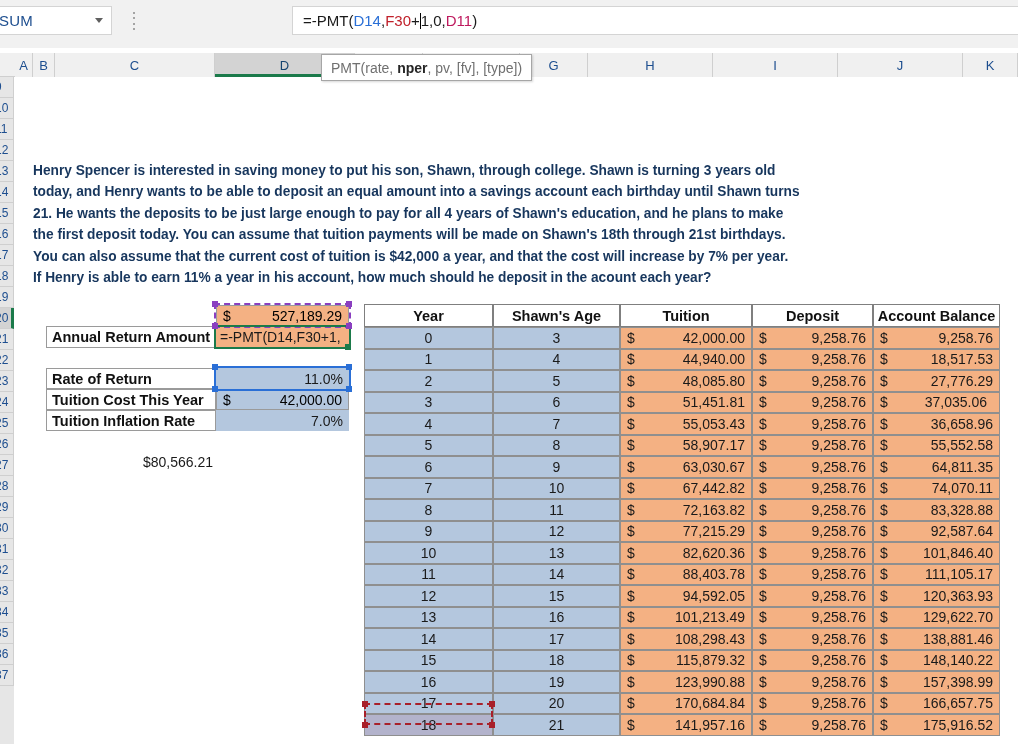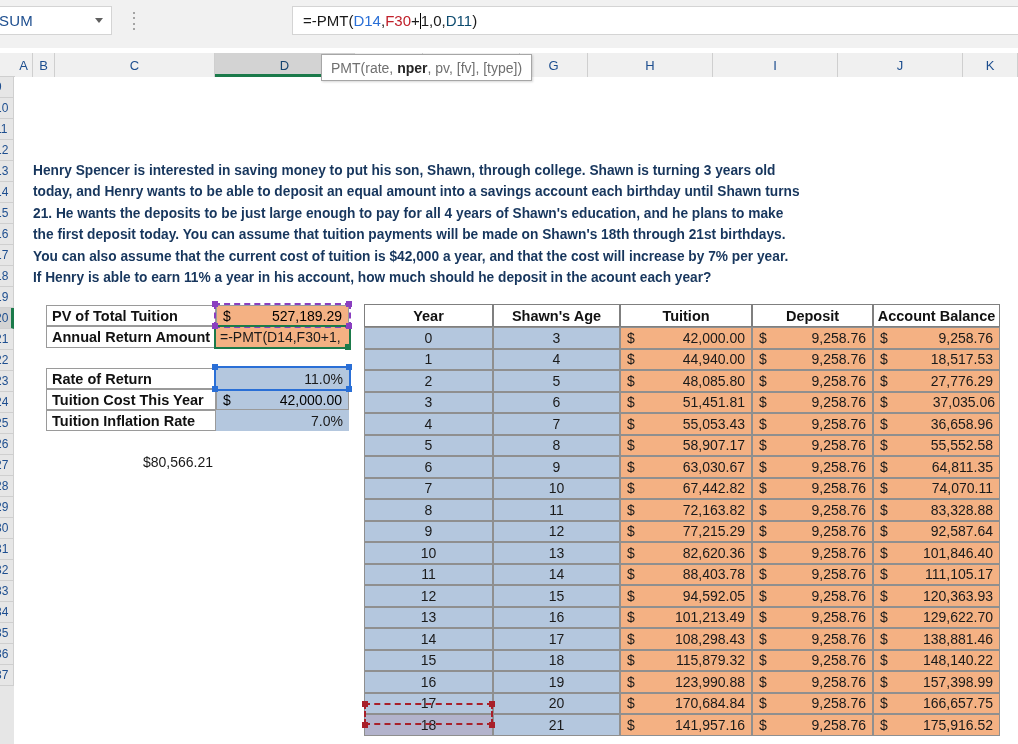--- a/index.html
+++ b/index.html
@@ -73,21 +73,21 @@
     background: #ffffff;
     border: 1px solid #d4d4d4;
     display: flex; align-items: center;
     padding-left: 10px;
     font-size: 15px;
     white-space: pre;
   }
   .tok-plain { color: #1a1a1a; }
   .tok-blue { color: #2a6fd6; }
   .tok-red { color: #c0202a; }
-  .tok-purple { color: #0c4a6e; }
+  .tok-purple { color: #be185d; }
   .caret {
     display: inline-block;
     width: 1px; height: 16px;
     background: #000000;
     vertical-align: -3px;
     margin: 0 0px;
   }
 
   
   .col-head-row {
@@ -405,21 +405,20 @@
 
   <div class="sheet"></div>
 
   <div class="statement">Henry Spencer is interested in saving money to put his son, Shawn, through college.  Shawn is turning 3 years old
 today, and Henry wants to be able to deposit an equal amount into a savings account each birthday until Shawn turns
 21.  He wants the deposits to be just large enough to pay for all 4 years of Shawn's education, and he plans to make
 the first deposit today.  You can assume that tuition payments will be made on Shawn's 18th through 21st birthdays.
 You can also assume that the current cost of tuition is $42,000 a year, and that the cost will increase by 7% per year.
 If Henry is able to earn 11% a year in his account, how much should he deposit in the acount each year?</div>
 
-  <div class="cell bordered label-cell fill-white" style="left:46px;top:305px;width:170px;height:21px;">PV of Total Tuition</div>
   <div class="cur-cell fill-salmon" style="left:216px;top:305px;width:133px;height:21px;">
     <span class="cur-sym">$</span>
     <span class="cur-amt">527,189.29</span>
   </div>
 
   <div class="cell bordered label-cell fill-white" style="left:46px;top:326px;width:170px;height:22px;">Annual Return Amount</div>
   <div class="cell fill-salmon" style="left:216px;top:326px;width:133px;height:22px;padding-left:4px;font-size:14px;">=-PMT(D14,F30+1,</div>
 
   <div class="cell bordered label-cell fill-white" style="left:46px;top:368px;width:170px;height:21px;">Rate of Return</div>
   <div class="cell fill-blue val-right" style="left:216px;top:368px;width:133px;height:21px;">11.0%</div>
@@ -503,21 +502,21 @@
       <div style="position: absolute; left: 620px; top: 391.5px; width: 132px; height: 21.5px; background: rgb(244, 177, 131); border: 1px solid rgb(143, 143, 143); display: flex; align-items: center; font-size: 14px; color: rgb(26, 26, 26); overflow: hidden;">
         <span style="padding-left: 6px;">$</span>
         <span style="flex: 1 1 0%; text-align: right; padding-right: 6px;">51,451.81</span>
       </div>
       <div style="position: absolute; left: 752px; top: 391.5px; width: 121px; height: 21.5px; background: rgb(244, 177, 131); border: 1px solid rgb(143, 143, 143); display: flex; align-items: center; font-size: 14px; color: rgb(26, 26, 26); overflow: hidden;">
         <span style="padding-left: 6px;">$</span>
         <span style="flex: 1 1 0%; text-align: right; padding-right: 6px;">9,258.76</span>
       </div>
       <div style="position: absolute; left: 873px; top: 391.5px; width: 127px; height: 21.5px; background: rgb(244, 177, 131); border: 1px solid rgb(143, 143, 143); display: flex; align-items: center; font-size: 14px; color: rgb(26, 26, 26); overflow: hidden;">
         <span style="padding-left: 6px;">$</span>
-        <span style="flex: 1 1 0%; text-align: right; padding-right: 4px;">37,035.06</span>
+        <span style="flex: 1 1 0%; text-align: right; padding-right: 12px;">37,035.06</span>
       </div>
       <div style="position: absolute; left: 364px; top: 413px; width: 129px; height: 21.5px; background: rgb(180, 199, 222); border: 1px solid rgb(143, 143, 143); display: flex; align-items: center; font-size: 14px; color: rgb(26, 26, 26); overflow: hidden; justify-content: center;">4</div>
       <div style="position: absolute; left: 493px; top: 413px; width: 127px; height: 21.5px; background: rgb(180, 199, 222); border: 1px solid rgb(143, 143, 143); display: flex; align-items: center; font-size: 14px; color: rgb(26, 26, 26); overflow: hidden; justify-content: center;">7</div>
       <div style="position: absolute; left: 620px; top: 413px; width: 132px; height: 21.5px; background: rgb(244, 177, 131); border: 1px solid rgb(143, 143, 143); display: flex; align-items: center; font-size: 14px; color: rgb(26, 26, 26); overflow: hidden;">
         <span style="padding-left: 6px;">$</span>
         <span style="flex: 1 1 0%; text-align: right; padding-right: 6px;">55,053.43</span>
       </div>
       <div style="position: absolute; left: 752px; top: 413px; width: 121px; height: 21.5px; background: rgb(244, 177, 131); border: 1px solid rgb(143, 143, 143); display: flex; align-items: center; font-size: 14px; color: rgb(26, 26, 26); overflow: hidden;">
         <span style="padding-left: 6px;">$</span>
         <span style="flex: 1 1 0%; text-align: right; padding-right: 6px;">9,258.76</span>

